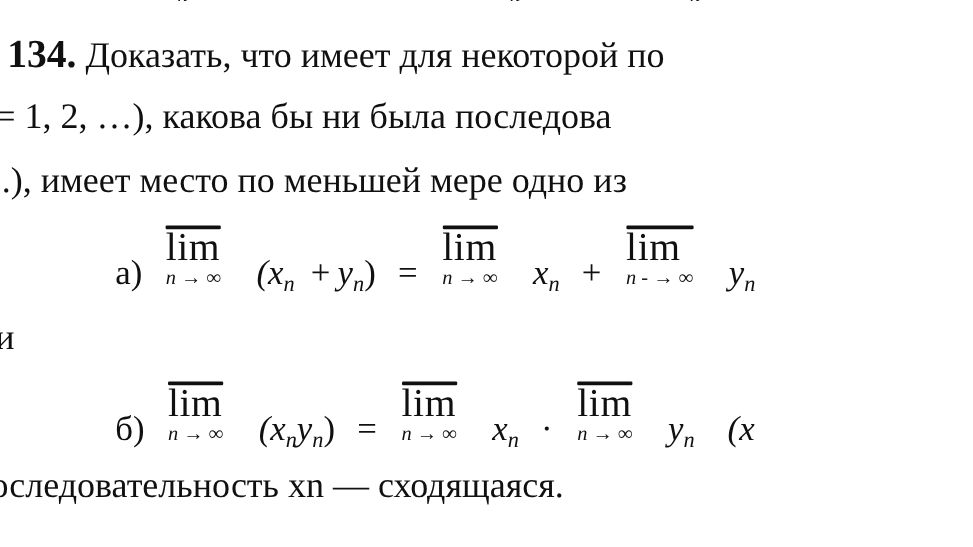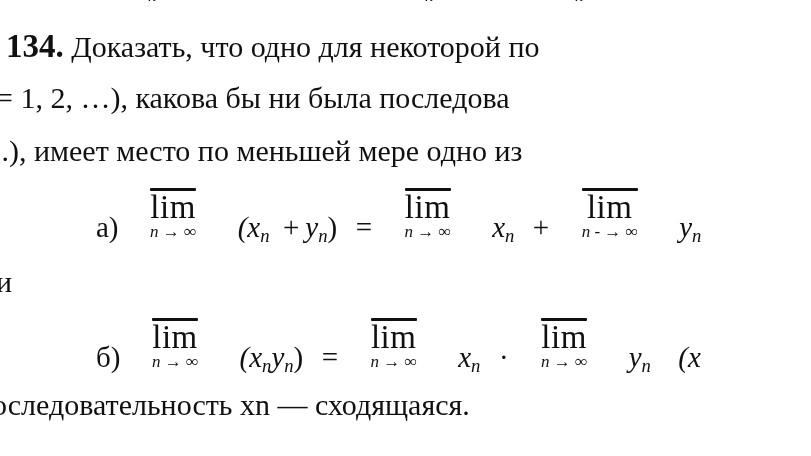--- a/index.html
+++ b/index.html
@@ -27,24 +27,24 @@
 
   
   .italic { font-style: italic; }
   .sub {
     font-size: 0.62em;
     vertical-align: -0.30em;
     font-style: italic;
   }
   .limsup {
     display: inline-block;
-    text-align: center;
+    text-align: left;
     vertical-align: baseline;
     position: relative;
-    margin: 0 14px;
+    margin: 0 2px;
   }
   .limsup .bar {
     display: block;
     height: 3px;
     background: #101010;
     margin: 0 0 1px 0;
     border-radius: 1px;
   }
   .limsup .lim {
     display: block;
@@ -130,21 +130,21 @@
     <span class="tr1">n</span>
     <span class="tr2">∞</span>
     <span class="tr3">n</span>
     <span class="tr4">∞</span>
     <span class="tr5">n</span>
     <span class="tr6">∞</span>
   </div>
 
   <div class="line l1">
     <span class="num">134.</span>
-    <span>Доказать, что одно для некоторой по</span>
+    <span>Доказать, что имеет для некоторой по</span>
   </div>
 
   <div class="line l2">= 1, 2, …), какова бы ни была последова</div>
 
   <div class="line l3">..), имеет место по меньшей мере одно из</div>
 
   <div class="formula fa">
     <span class="tag">а)</span>
     <span class="limsup">
       <span class="bar"></span>

